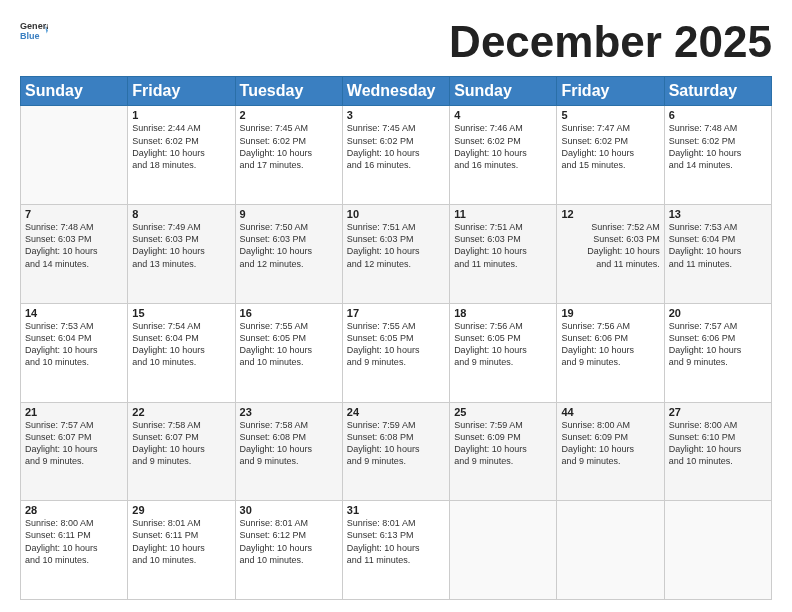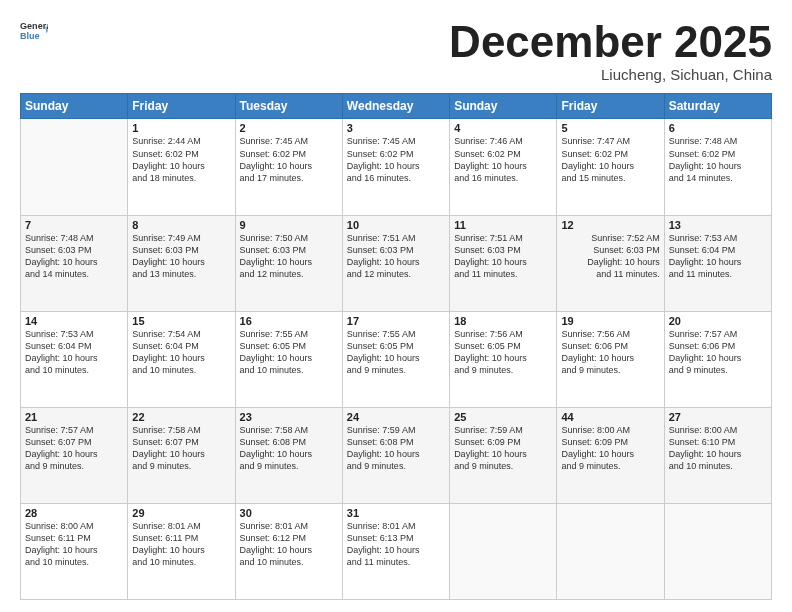--- a/index.html
+++ b/index.html
@@ -46,21 +46,21 @@
       color: #444;
     }
     .calendar {
       width: 100%;
       border-collapse: collapse;
       flex: 1;
     }
     .calendar th {
       background: #3a7fc1;
       color: #fff;
-      font-size: 12px;
+      font-size: 16px;
       font-weight: bold;
       padding: 5px 4px;
       text-align: left;
       border: 1px solid #2a6fa8;
     }
     .calendar td {
       border: 1px solid #ccc;
       vertical-align: top;
       padding: 3px 4px;
       font-size: 9.5px;
@@ -95,21 +95,20 @@
     <div class="logo">
       <svg class="logo-icon" viewBox="0 0 40 40" width="40" height="40">
         <text x="0" y="16" font-size="13" font-weight="bold" fill="#333" font-family="Arial">General</text>
         <text x="0" y="30" font-size="13" font-weight="bold" fill="#3a7fc1" font-family="Arial">Blue</text>
         <polygon points="32,8 40,18 36,12" fill="#3a7fc1"></polygon>
         <polygon points="36,12 40,18 38,22" fill="#5ba0d8"></polygon>
       </svg>
     </div>
     <div class="title-area">
       <div class="month-title">December 2025</div>
-      <div class="location">Liucheng, Sichuan, China</div>
     </div>
   </div>
 
   <table class="calendar">
     <thead>
       <tr>
       <th>Sunday</th>
           <th>Friday</th>
           <th>Tuesday</th>
           <th>Wednesday</th>

